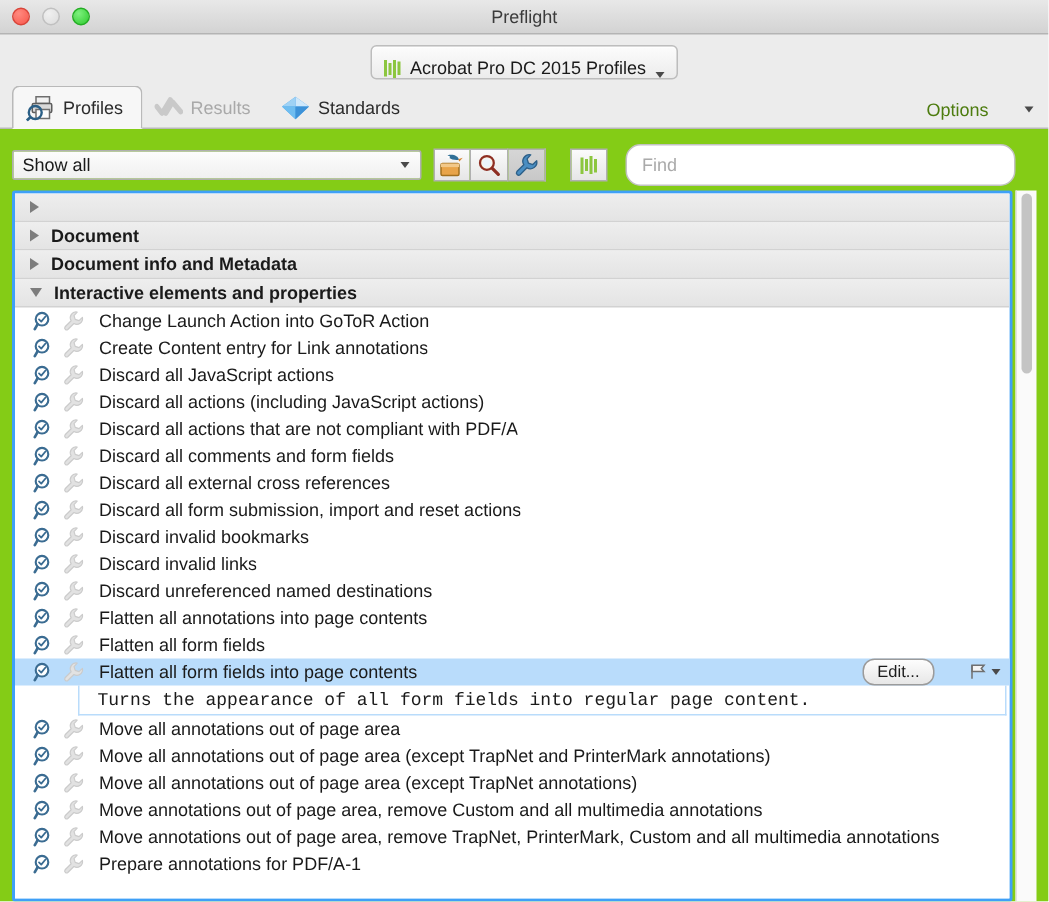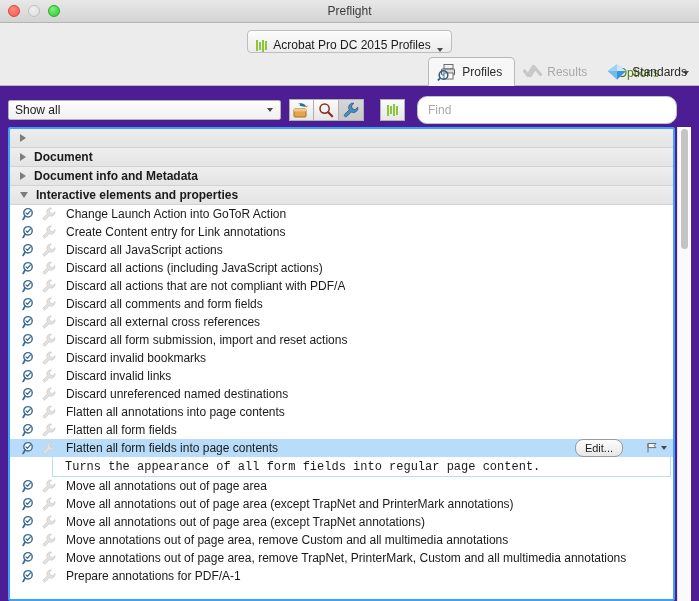--- a/index.html
+++ b/index.html
@@ -67,21 +67,20 @@
   .bars-icon i:nth-child(4) { height: 9px; }
   .caret { width: 0; height: 0; border-left: 3.5px solid transparent; border-right: 3.5px solid transparent; border-top: 4px solid #4a4a4a; display: inline-block; }
 
   
   .tabbar {
     flex: 0 0 30px;
     position: relative;
     display: flex; align-items: flex-end;
     padding-left: 8px;
     background: #ececec;
-    justify-content: flex-end;
   }
   .tabbar::after {
     content: ""; position: absolute; left: 0; right: 0; bottom: 0;
     height: 1px; background: #b9b9b9;
   }
   .tab {
     display: flex; align-items: center; gap: 5px;
     height: 29px; padding: 0 12px 0 8px;
     font-size: 12px; color: #2c2c2c;
     position: relative; z-index: 2;
@@ -100,21 +99,21 @@
     display: flex; align-items: center; gap: 24px;
     font-size: 12px; color: #4d7c0f; cursor: default;
   }
 
   
   .ico { display: inline-flex; align-items: center; justify-content: center; flex: none; }
 
   
   .content {
     flex: 1 1 auto;
-    background: #4c1d95;
+    background: #84cc16;
     border-top: 0;
     display: flex; flex-direction: column;
     min-height: 0;
     padding: 0 8px 0 8px;
     box-sizing: border-box;
   }
 
   .toolrow {
     flex: 0 0 34px;
     display: flex; align-items: center; gap: 8px;

